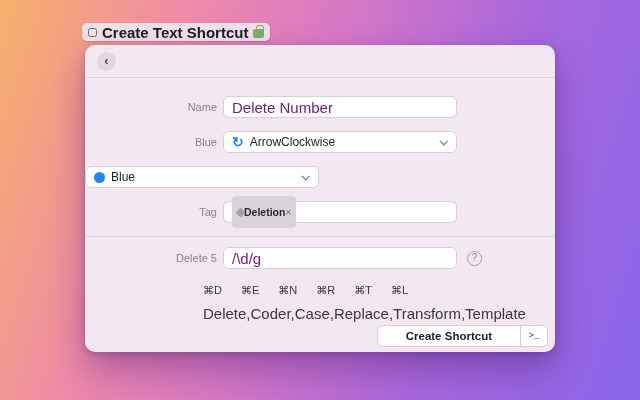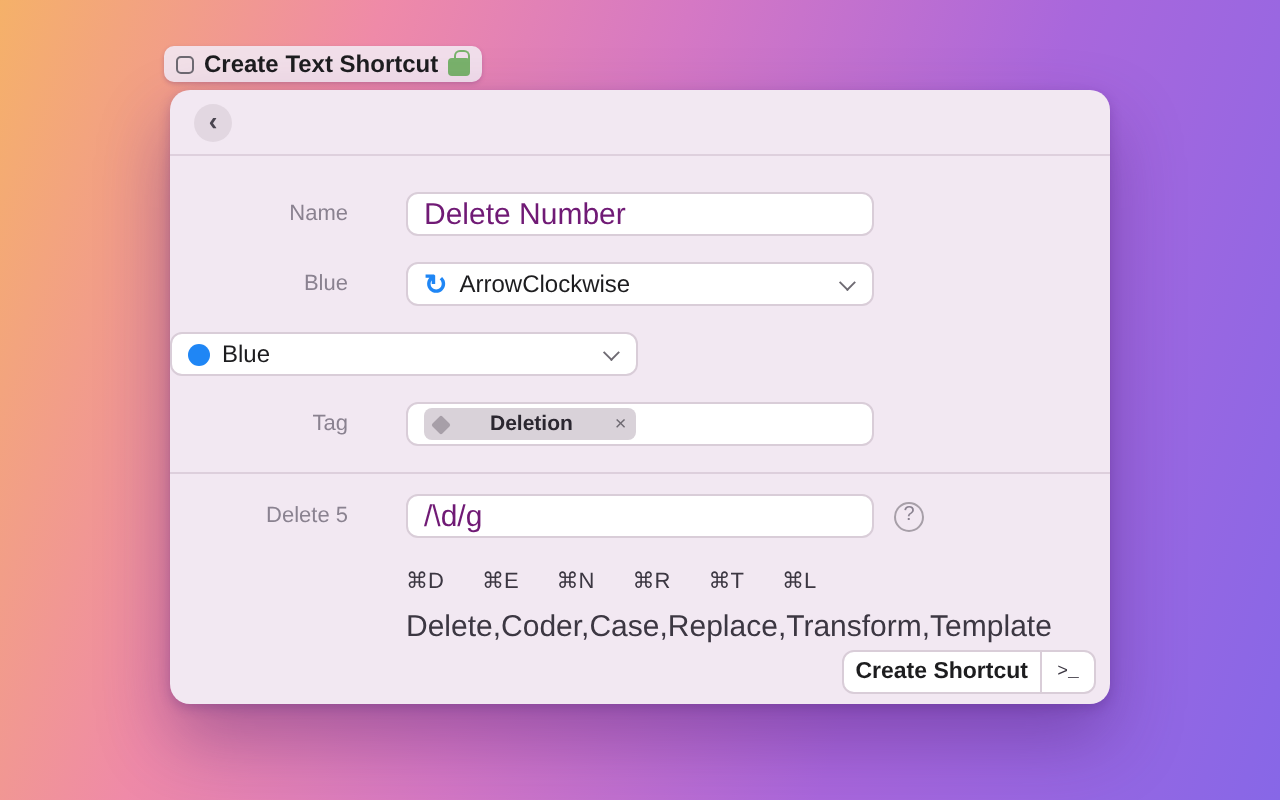--- a/index.html
+++ b/index.html
@@ -8,21 +8,21 @@
     font-family:"Liberation Sans", sans-serif;
     background:linear-gradient(108deg,#f5b169 0%,#ef8aa8 25%,#d578c4 45%,#a967dc 70%,#8767e7 100%);
     position:relative;
   }
 
   
   .tab-pill{
     position:absolute; left:82px; top:23px; height:18px;
     display:flex; align-items:center; gap:5px;
     background:rgba(242,230,240,.92); border-radius:5px;
-    padding:0 6px; font-size:12px; font-weight:600; color:#1d1d1f;
+    padding:0 6px; font-size:15px; font-weight:600; color:#1d1d1f;
     box-shadow:0 1px 2px rgba(90,40,110,.25);
   }
   .win-icon{ width:9px; height:9px; border:1.2px solid #6e6a72; border-radius:2.5px; }
   .lock-icon{ position:relative; width:11px; height:9px; background:#79b26b; border-radius:2px; margin-top:3px; }
   .lock-icon::before{ content:""; position:absolute; left:2.5px; top:-4px; width:6px; height:6px;
     border:1.3px solid #79b26b; border-bottom:none; border-radius:3px 3px 0 0; }
 
   
   .dialog{
     position:absolute; left:85px; top:45px; width:470px; height:307px;
@@ -31,57 +31,57 @@
   }
   .dialog-header{ height:33px; border-bottom:1px solid #ded0dd; display:flex; align-items:center; padding:0 12px; }
   .back-btn{
     width:19px; height:19px; border-radius:50%; background:#e2d7e1; border:none;
     display:flex; align-items:center; justify-content:center; cursor:pointer;
   }
   .back-glyph{ font-size:13px; line-height:1; color:#4a4550; margin-top:-2px; font-weight:700; }
 
   .content{ padding-top:18px; }
   .row{ display:flex; align-items:center; margin-bottom:13px; }
-  .row-label{ width:118px; text-align:right; padding-right:29px; font-size:11px; color:#8a8290; }
+  .row-label{ width:138px; text-align:right; padding-right:6px; font-size:11px; color:#8a8290; }
   .ctrl{
     width:234px; height:22px; background:#fff; border:1px solid #d9cdd8; border-radius:6px;
     display:flex; align-items:center; padding:0 8px; font-size:12px; color:#1d1d1f;
   }
   .ctrl input{ border:none; outline:none; width:100%; font-size:15px; color:#701a75; background:transparent;
     font-family:Liberation Sans, sans-serif; }
   .select{ position:relative; cursor:pointer; gap:6px; }
   .chevron-down{
     position:absolute; right:10px; top:7px; width:6px; height:6px;
     border-right:1.6px solid #6e6a72; border-bottom:1.6px solid #6e6a72;
     transform:rotate(45deg) translateY(-1px);
   }
   .arrow-cw{ color:#1f86f5; font-size:14px; line-height:1; font-weight:700; }
   .color-dot{ width:11px; height:11px; border-radius:50%; background:#1f86f5; }
 
   .tag-chip{
-    display:flex; align-items:center; gap:21px; background:#d9d2d9; border-radius:4px;
-    height:16px; padding:0 5px; font-size:10.5px; font-weight:700; color:#2b2730;
+    display:flex; align-items:center; gap:0; background:#d9d2d9; border-radius:4px;
+    height:16px; padding:16px 5px; font-size:10.5px; font-weight:700; color:#2b2730;
   }
   .tag-glyph{ width:7px; height:7px; background:#a79fa8; border-radius:1px; transform:rotate(45deg); }
   .chip-x{ font-size:10px; color:#6e6a72; font-weight:400; cursor:pointer; }
 
   .divider{ height:1px; background:#ddcfdc; margin:7px 0 10px 0; }
 
   .help-btn{
     width:15px; height:15px; border-radius:50%; border:1.2px solid #a79fa8; background:transparent;
     color:#8a8290; font-size:10px; line-height:12px; text-align:center; margin-left:10px; cursor:pointer;
     font-family:"Liberation Sans", sans-serif;
   }
 
   .shortcut-row{ display:flex; gap:19px; margin:15px 0 0 118px; font-size:11px; color:#3c3742; }
   .keywords{ margin:8px 0 0 118px; font-size:15px; color:#3c3742; }
 
   .footer{ position:absolute; right:7px; bottom:5px; display:flex; }
   .btn-group{ display:flex; background:#fff; border:1px solid #d9cdd8; border-radius:6px; overflow:hidden; }
-  .btn-main{ border:none; background:transparent; padding:0 6px; height:20px; font-size:11.5px; font-weight:600;
+  .btn-main{ border:none; background:transparent; padding:0 28px; height:20px; font-size:11.5px; font-weight:600;
     color:#1d1d1f; cursor:pointer; font-family:"Liberation Sans", sans-serif; }
   .btn-aux{ border:none; border-left:1px solid #d9cdd8; background:transparent; width:27px; height:20px;
     font-size:9px; color:#3c3742; cursor:pointer; font-family:"Liberation Mono","DejaVu Sans Mono",monospace; }
 </style>
 </head>
 <body>
 
 <div class="tab-pill">
   <span class="win-icon"></span>
   <span>Create Text Shortcut</span>

